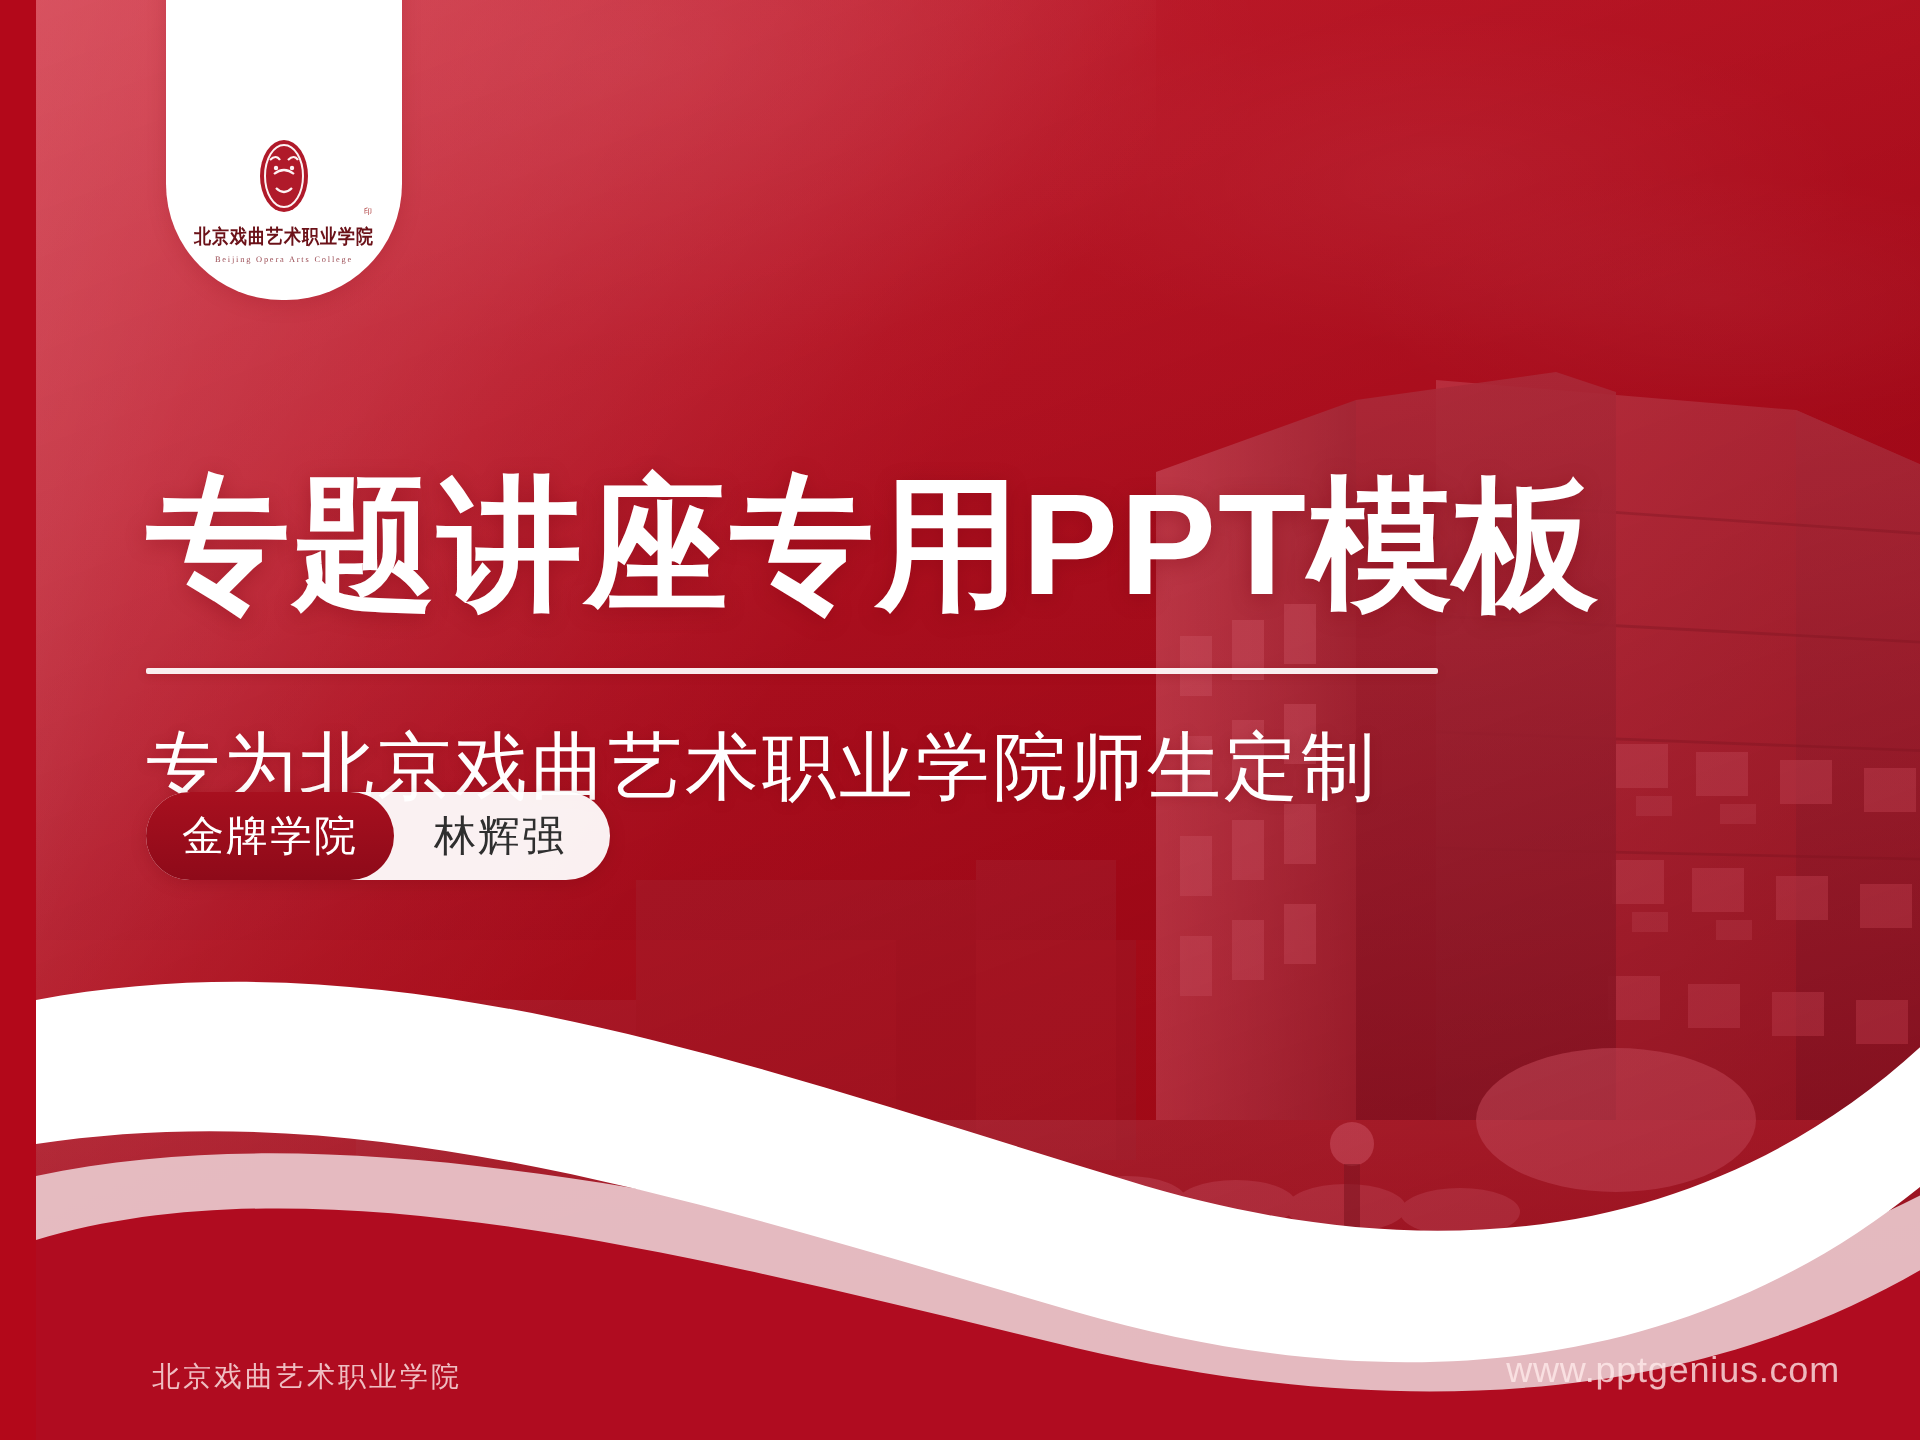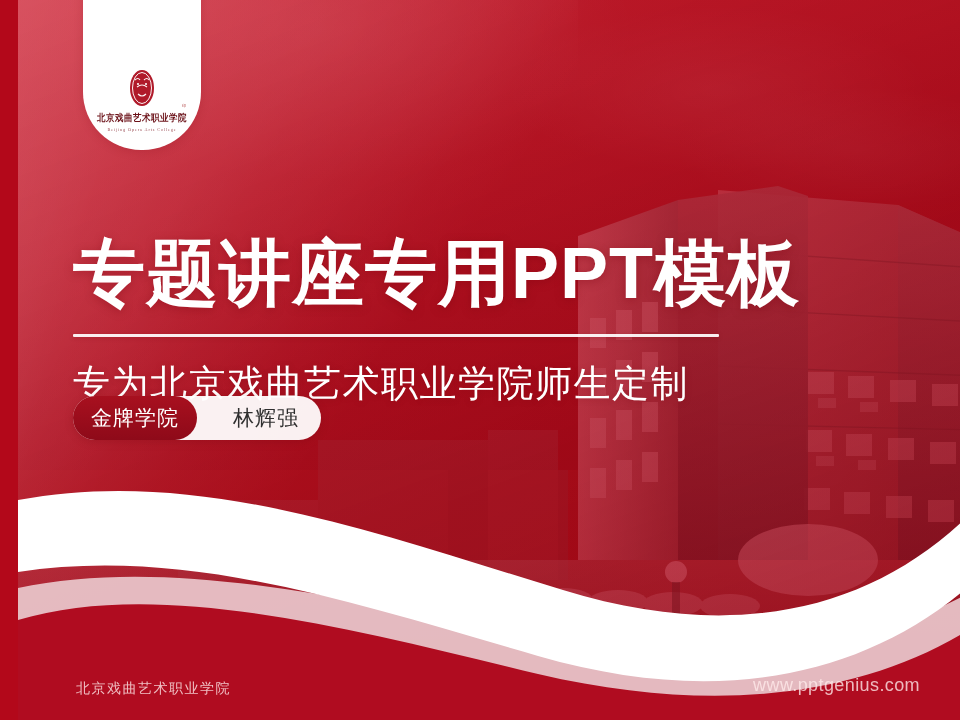--- a/index.html
+++ b/index.html
@@ -109,21 +109,21 @@
     box-shadow:0 2px 8px rgba(110,0,14,.22);
   }
   .badge-pill{
     height:44px;min-width:124px;border-radius:22px;
     background:linear-gradient(180deg,#a8101f 0%,#8e0a19 100%);
     color:#fff;font-size:21px;letter-spacing:1px;
     display:flex;align-items:center;justify-content:center;
     padding:0 16px;box-sizing:border-box;
   }
   .badge-name{
-    font-size:21px;color:#2f2f2f;letter-spacing:1px;padding-left:36px;
+    font-size:21px;color:#2f2f2f;letter-spacing:1px;padding-left:20px;
   }
 
   
   .footer-left{
     position:absolute;left:58px;bottom:22px;
     font-size:14px;color:rgba(255,235,235,.80);letter-spacing:1.5px;
   }
   .footer-right{
     position:absolute;right:58px;bottom:24px;
     font-size:18px;color:rgba(255,235,235,.78);letter-spacing:.4px;

